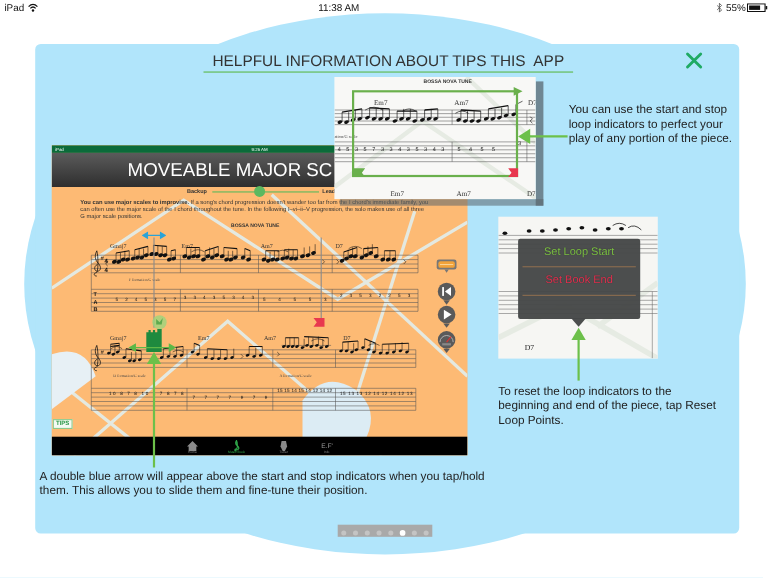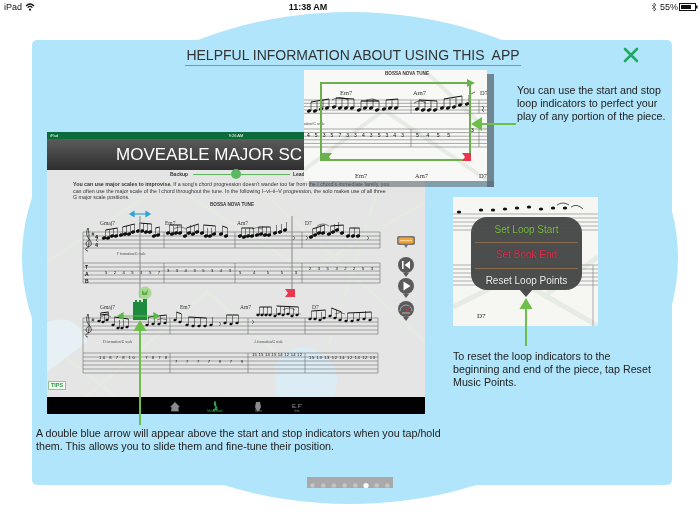--- a/index.html
+++ b/index.html
@@ -2,47 +2,47 @@
 <html><head>
 <meta charset="utf-8">
 <style>
 *{margin:0;padding:0;box-sizing:border-box}
 html,body{width:700px;height:525px;overflow:hidden;background:#fff;font-family:"Liberation Sans",sans-serif;}
 .abs{position:absolute}
 svg text{font-family:"Liberation Sans",sans-serif}
 .serif{font-family:"Liberation Serif",serif}
 #status-bar{left:0;top:0;width:700px;height:14px;font-size:9px;color:#111;z-index:5}
 #status-bar .carrier{left:4px;top:2px}
-#status-bar .time{left:0;width:616px;top:2px;text-align:center;font-weight:bold;font-size:9px}
+#status-bar .time{left:0;width:616px;top:2px;text-align:center;font-weight:normal;font-size:9px}
 #status-bar .battery-pct{left:660px;top:2px}
 #bg-circle{left:22px;top:12px;width:656px;height:492px;border-radius:50%;background:#b1e5fb}
 #panel{left:32px;top:40px;width:640px;height:445px;border-radius:5px;background:#b1e5fb}
 #title{left:185px;top:48px;width:336px;font-size:14px;color:#333;white-space:pre;text-align:center;border-bottom:1.5px solid #5db848;padding-bottom:2px;line-height:15px}
 #close{left:622px;top:46px;width:18px;height:18px;cursor:pointer}
 .caption{color:#222;font-size:10.7px;line-height:12.8px}
-#cap1{left:517px;top:84px;width:160px}
+#cap1{left:517px;top:94px;width:160px}
 #cap2{left:453px;top:350px;width:200px}
 #cap3{left:36px;top:427px;width:420px}
 
-#screen{left:47px;top:132px;width:378px;height:282px;background:#e5e5e5;overflow:hidden}
+#screen{left:47px;top:132px;width:378px;height:282px;background:#fdba74;overflow:hidden}
 #scr-status{left:0;top:0;width:378px;height:7px;background:#0b6b3a;color:#fff;font-size:4px;line-height:7px}
 #scr-header{left:0;top:7px;width:378px;height:31px;background:linear-gradient(#5b5b5b,#2e2e2e);color:#fff;font-size:17px;line-height:31px;white-space:nowrap;overflow:hidden}
 #scr-slider{left:0;top:36px;width:378px;height:12px;font-size:5px;font-weight:bold;color:#333}
 #scr-para{left:26px;top:49px;width:352px;font-size:5.3px;line-height:6.5px;color:#333;white-space:nowrap}
 #tips{left:1px;top:249px;width:18px;height:9px;border:1px solid #8cc98c;background:#f3faf3;color:#2e9a4a;font-size:5.5px;font-weight:bold;text-align:center;line-height:7px}
 #tabbar{left:0;top:265px;width:378px;height:17px;background:#000}
 .tb-item{position:absolute;top:1px;width:30px;height:16px;text-align:center;cursor:pointer}
 .tb-label{position:absolute;left:0;top:11px;width:30px;font-size:3px;color:#888;text-align:center}
 
 #zoom-card{left:304px;top:70px;width:183px;height:111px;background:#f8f8f6;overflow:hidden;z-index:3}
 #zoom-shadow-r{left:487px;top:74px;width:7px;height:113px;background:#6f8793;z-index:2}
 #zoom-shadow-b{left:309px;top:181px;width:185px;height:6px;background:rgba(90,100,108,.55);z-index:2}
 
 #popup-card{left:453px;top:197px;width:145px;height:129px;background:#f6f6f3;overflow:hidden;z-index:3}
-#loop-menu{left:18px;top:20px;width:111px;height:73px;background:rgba(70,72,72,.97);border-radius:16px}
+#loop-menu{left:18px;top:20px;width:111px;height:73px;background:rgba(70,72,72,.97);border-radius:2px}
 .menu-item{position:absolute;left:0;width:111px;height:24px;line-height:24px;text-align:center;font-size:10px;cursor:pointer;text-shadow:0 0 1px rgba(0,0,0,.4)}
 .menu-sep{position:absolute;left:4px;width:103px;height:1px;background:#8c6d4f}
 #pager{left:307px;top:477px;width:86px;height:11px;background:#a9a9a9;z-index:4}
 #arrows{left:0;top:0;z-index:6;pointer-events:none}
 </style>
 </head>
 <body>
 
 <div id="status-bar" class="abs">
   <span class="abs carrier">iPad</span>
@@ -59,21 +59,21 @@
   <svg class="abs" style="left:679px;top:3px" width="20" height="8">
     <rect x="0.5" y="0.5" width="16" height="7" fill="none" stroke="#111"></rect>
     <rect x="2" y="2" width="10" height="4" fill="#111"></rect>
     <rect x="17" y="2.5" width="1.5" height="3" fill="#111"></rect>
   </svg>
 </div>
 
 <div id="bg-circle" class="abs"></div>
 <div id="panel" class="abs"></div>
 
-<div id="title" class="abs">HELPFUL INFORMATION ABOUT USING THIS  APP</div>
+<div id="title" class="abs">HELPFUL INFORMATION ABOUT TIPS THIS  APP</div>
 <svg id="close" class="abs" viewBox="0 0 18 18">
   <path d="M3 3 L15 15 M15 3 L3 15" stroke="#1faa63" stroke-width="2.6" stroke-linecap="round"></path>
 </svg>
 
 <div id="screen" class="abs">
   <svg class="abs" style="left:0;top:0" width="378" height="282" viewBox="0 0 378 282">
     <defs>
       <symbol id="nh" overflow="visible">
         <ellipse cx="0" cy="0" rx="1.7" ry="1.2" transform="rotate(-20)" fill="#111"></ellipse>
         <line x1="1.5" y1="0" x2="1.5" y2="-8" stroke="#111" stroke-width="0.5"></line>
@@ -553,29 +553,28 @@
         <path d="M104 8 q6 -4 12 0"></path>
         <path d="M118 10 q6 -4 12 2"></path>
       </g>
     <text class="serif" x="24" y="121" font-size="7" fill="#222">D7</text>
   </svg>
   <div id="loop-menu" class="abs">
     <div class="menu-item" style="top:1px;color:#7cc043">Set Loop Start</div>
     <div class="menu-sep" style="top:25px"></div>
     <div class="menu-item" style="top:26px;color:#e0304e">Set Book End</div>
     <div class="menu-sep" style="top:51px"></div>
-    <div class="menu-item" style="top:52px;color:#f0f0f0">Reset Loop Points</div>
   </div>
   <svg class="abs" style="left:64px;top:92px" width="20" height="10">
       <polygon points="2,0 16,0 9,8" fill="rgba(70,72,72,.97)"></polygon>
     </svg>
 </div>
 
 <div id="cap1" class="abs caption">You can use the start and stop loop indicators to perfect your play of any portion of the piece.</div>
-<div id="cap2" class="abs caption">To reset the loop indicators to the beginning and end of the piece, tap Reset Music Points.</div>
+<div id="cap2" class="abs caption">To reset the loop indicators to the beginning and end of the piece, tap Reset Loop Points.</div>
 <div id="cap3" class="abs caption">A double blue arrow will appear above the start and stop indicators when you tap/hold them.  This allows you to slide them and fine-tune their position.</div>
 
 <svg id="arrows" class="abs" width="700" height="525">
   <g stroke="#6cc04a" stroke-width="2" fill="#6cc04a">
     <g>
       <line x1="516" y1="124" x2="480" y2="124"></line>
         <polygon points="471,124 482,117 482,131" stroke="none"></polygon>
     </g>
     <g>
       <line x1="526" y1="346" x2="526" y2="307"></line>

